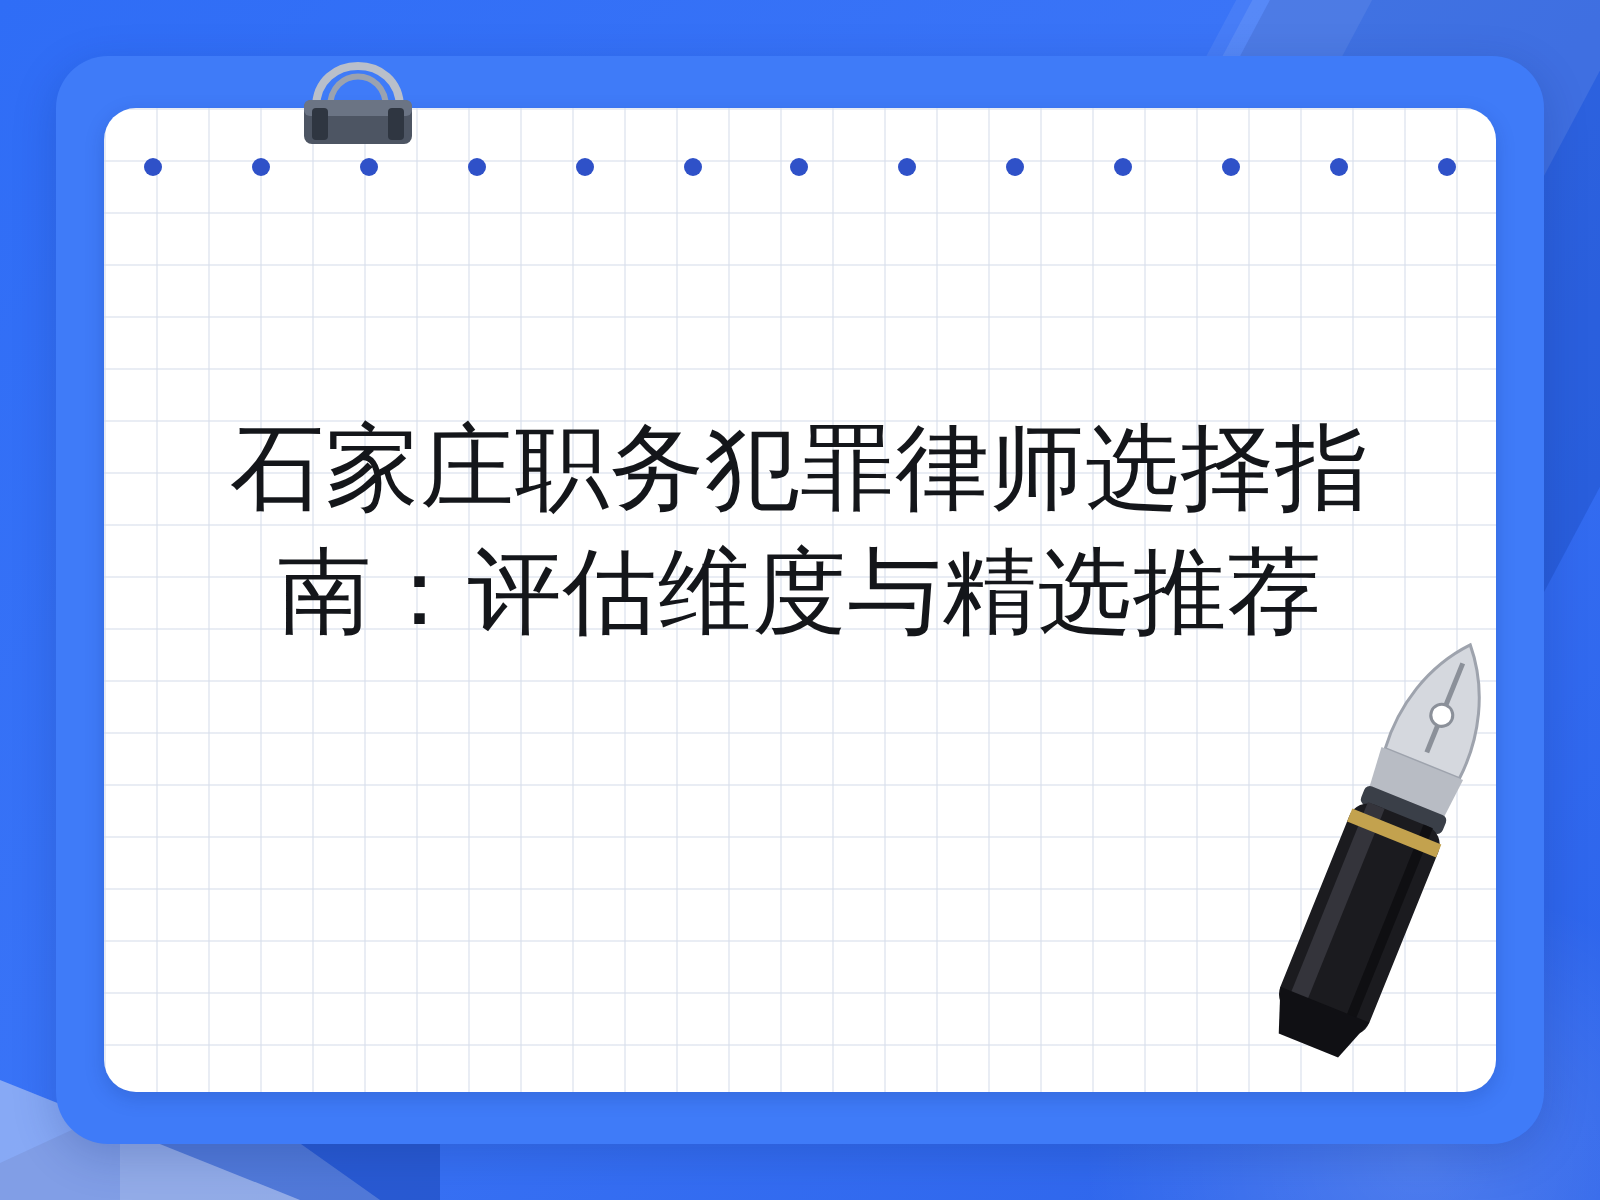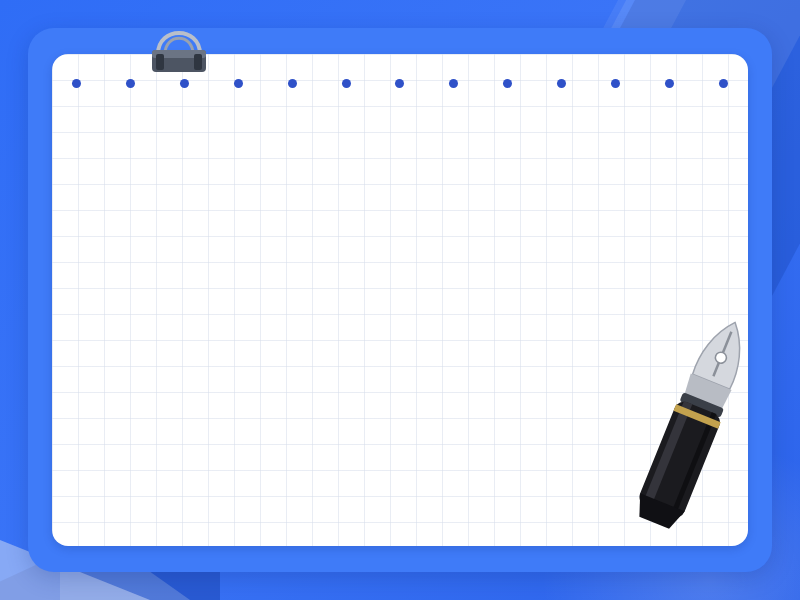--- a/index.html
+++ b/index.html
@@ -207,20 +207,23 @@
       <span class="dot"></span>
       <span class="dot"></span>
       <span class="dot"></span>
       <span class="dot"></span>
       <span class="dot"></span>
       <span class="dot"></span>
       <span class="dot"></span>
       <span class="dot"></span>
     </div>
 
+    <div class="title-wrap">
+      <h1 class="title">石家庄职务犯罪律师选择指南：评估维度与精选推荐</h1>
+    </div>
   </div>
 
   <div class="clip">
     <svg width="78" height="72" viewBox="0 0 78 72" xmlns="http://www.w3.org/2000/svg">
       <path d="M18 46 C18 18, 60 18, 60 46" fill="none" stroke="#b9bfca" stroke-width="4"></path>
       <path d="M25 46 C25 25, 53 25, 53 46" fill="none" stroke="#9aa2b0" stroke-width="3"></path>
       <rect x="12" y="42" width="54" height="22" rx="4" fill="#4d5563"></rect>
       <rect x="12" y="42" width="54" height="8" rx="3" fill="#6b7484"></rect>
       <rect x="16" y="46" width="8" height="16" rx="2" fill="#2f3641"></rect>
       <rect x="54" y="46" width="8" height="16" rx="2" fill="#2f3641"></rect>

